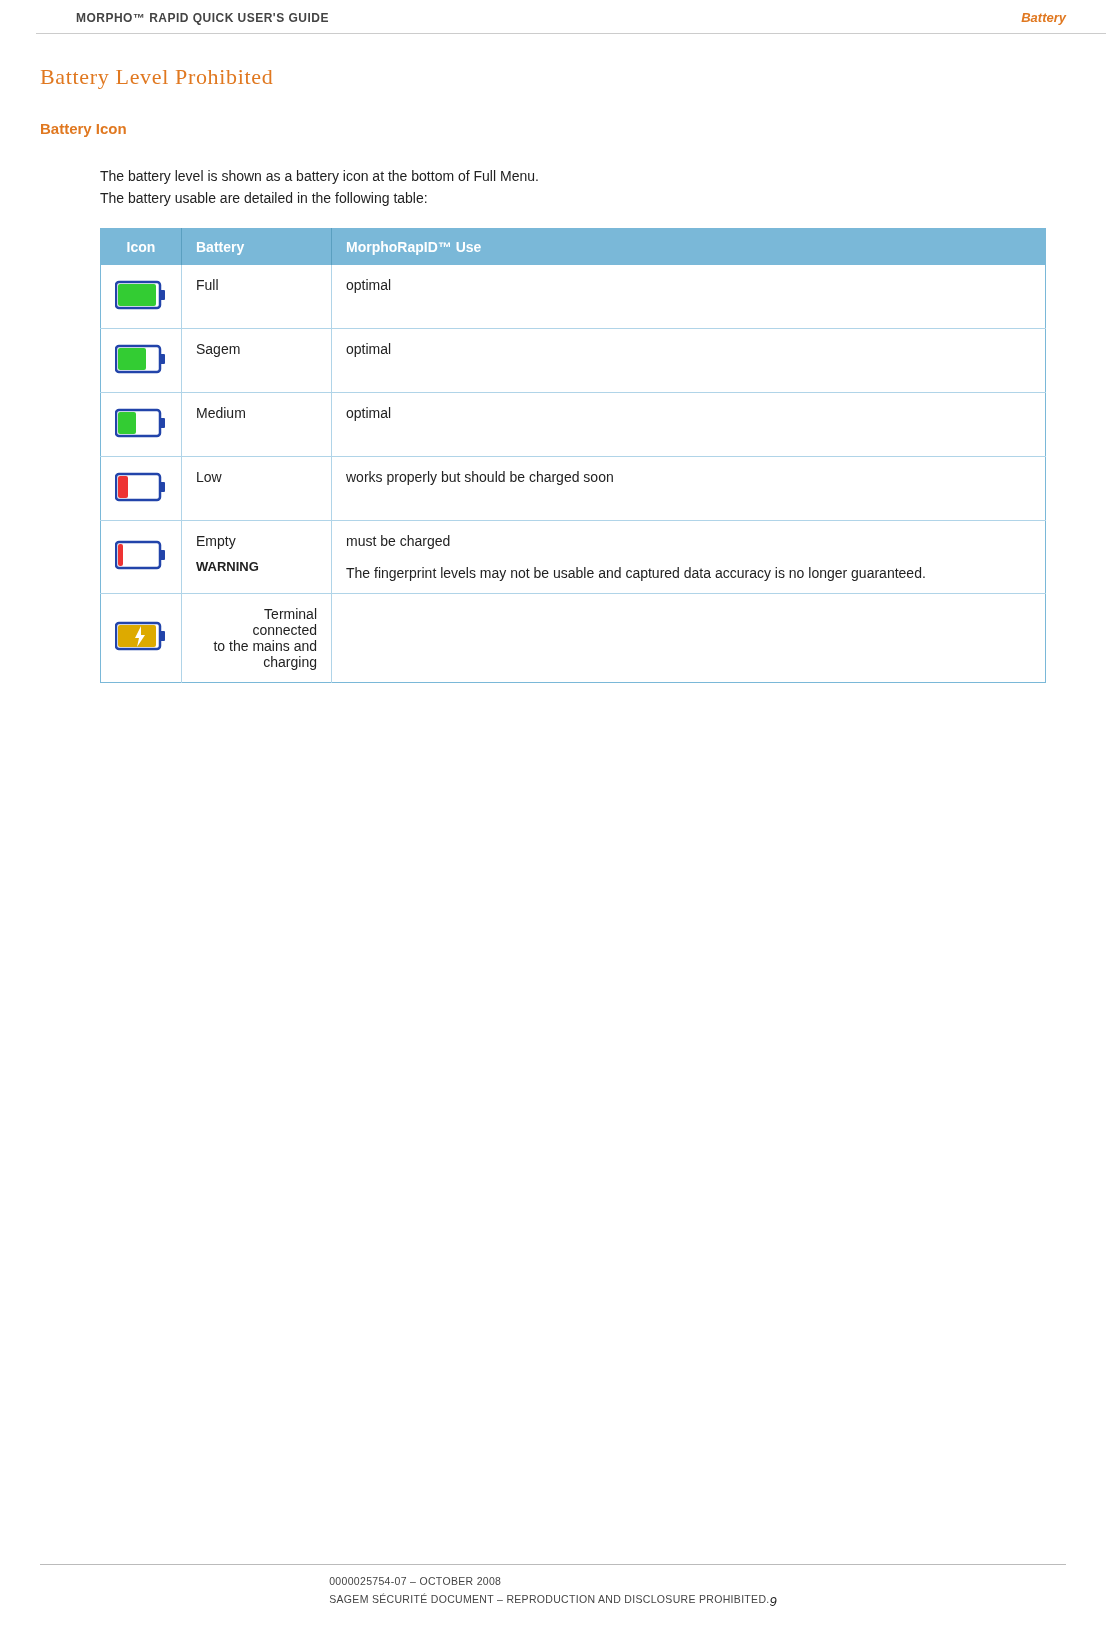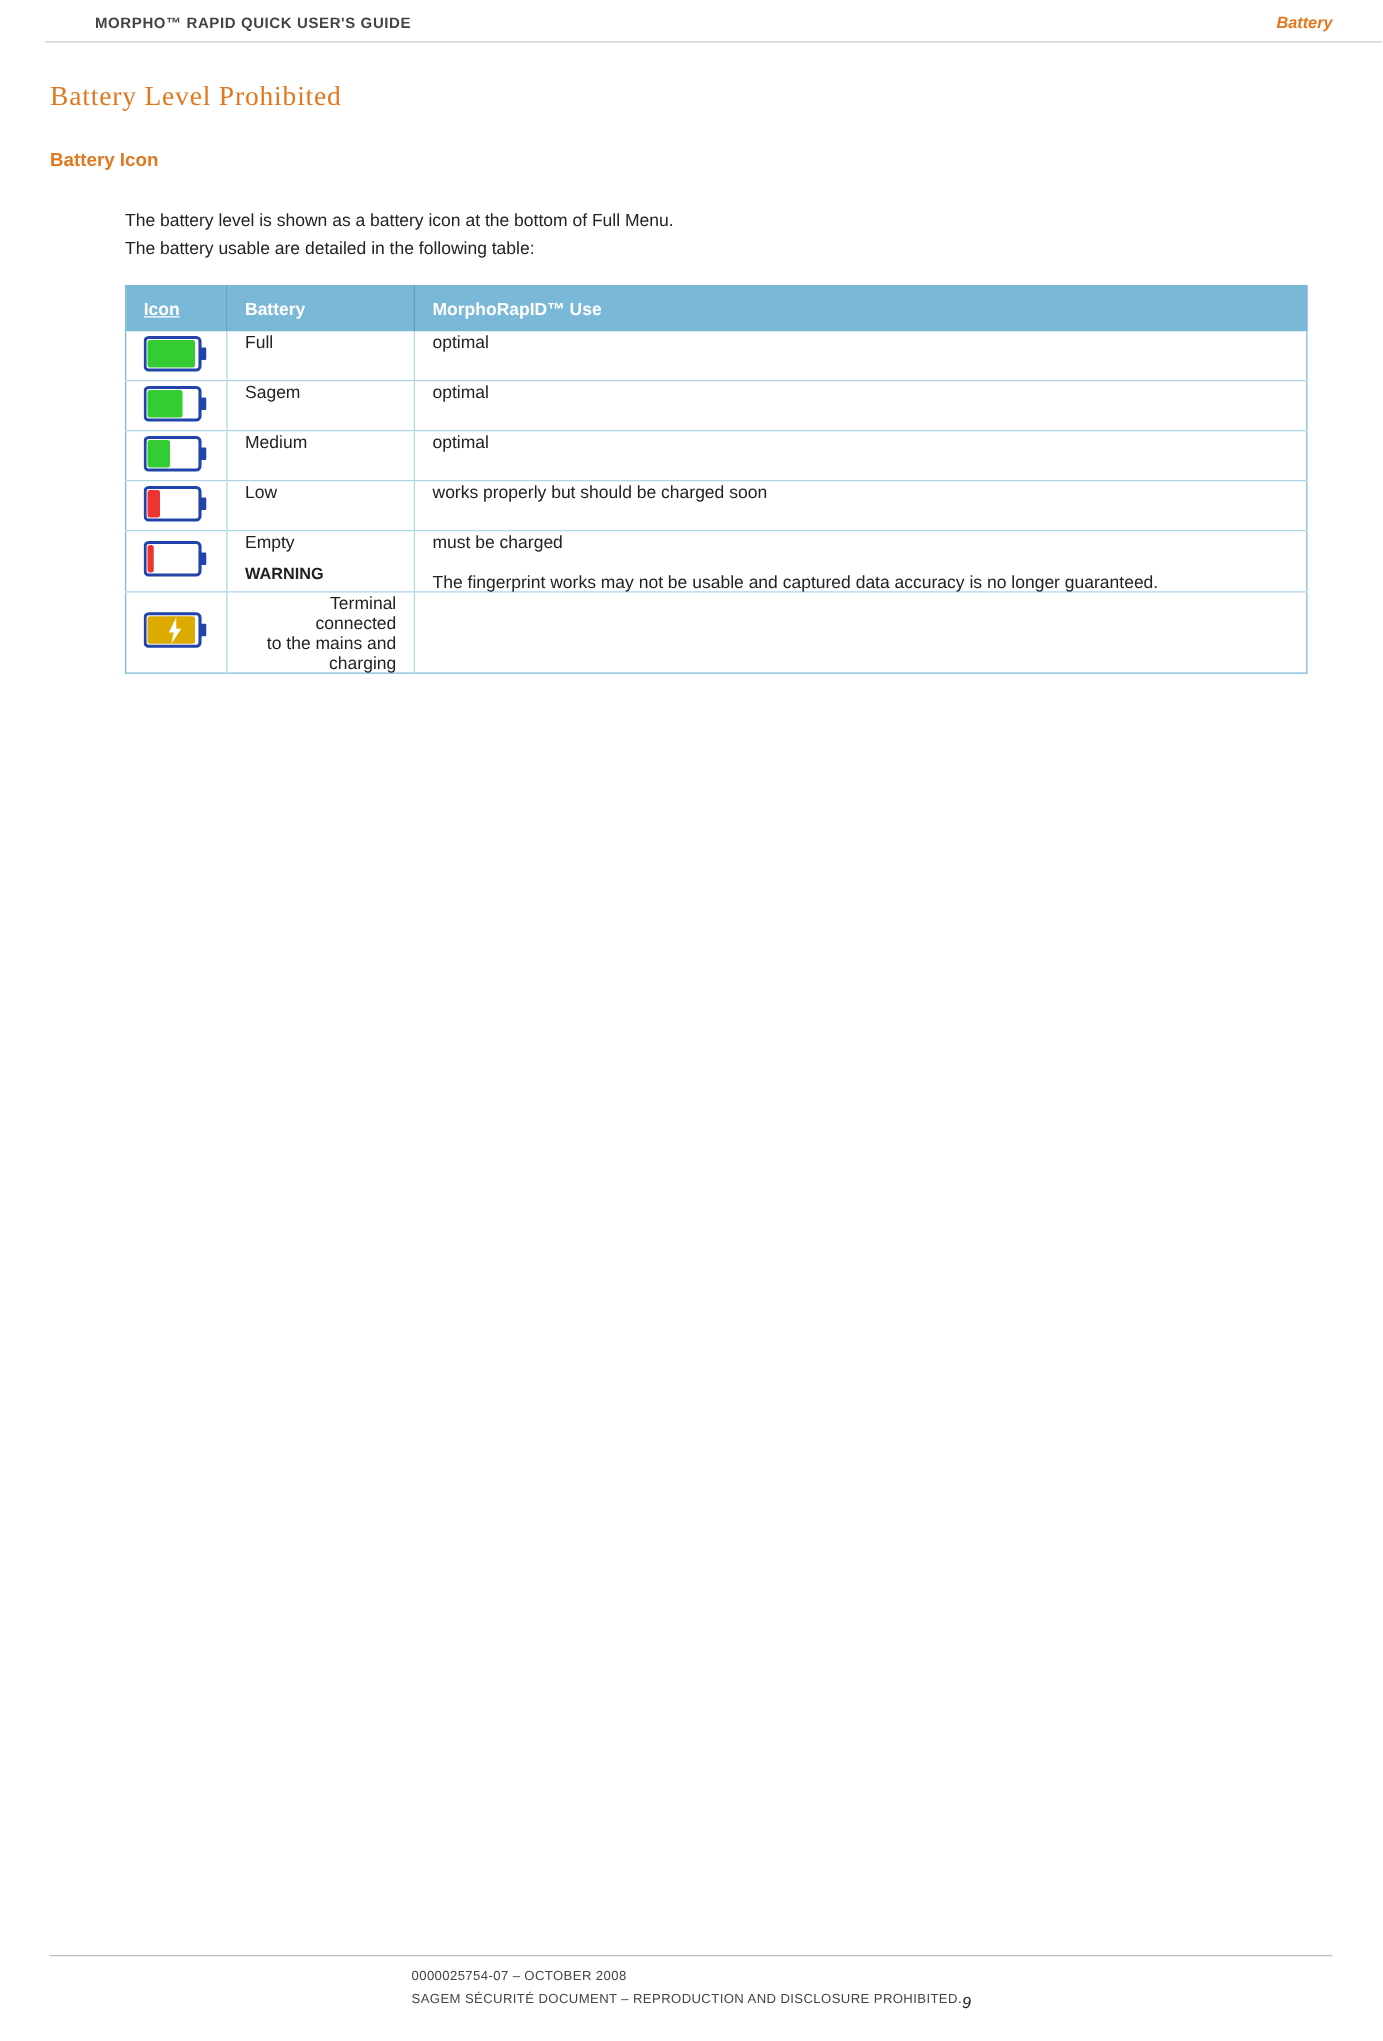--- a/index.html
+++ b/index.html
@@ -90,37 +90,36 @@
       font-size: 14px;
       padding: 10px 14px;
       text-align: left;
       border-right: 1.5px solid #5a9fc0;
     }
     .battery-table thead th:last-child {
       border-right: none;
     }
     .battery-table thead th.icon-col {
       width: 80px;
-      text-align: left;
-      text-decoration: underline;
+      text-align: center;
     }
     .battery-table thead th.battery-col {
       width: 150px;
     }
 
     .battery-table tbody tr {
       border-bottom: 1px solid #b0d4e8;
     }
     .battery-table tbody tr:last-child {
       border-bottom: none;
       text-align: right;
     }
 
     .battery-table tbody td {
-      padding: 0 14px;
+      padding: 12px 14px;
       vertical-align: top;
       font-size: 14px;
       border-right: 1px solid #b0d4e8;
     }
     .battery-table tbody td:last-child {
       border-right: none;
     }
     .battery-table tbody td.icon-cell {
       text-align: center;
       vertical-align: middle;
@@ -227,21 +226,21 @@
           <td><span>Low</span></td>
           <td><span>works properly but should be charged soon</span></td>
         </tr>
         <tr>
           <td class="icon-cell"><svg width="52" height="36" viewBox="0 0 52 36">
               <rect x="1" y="5" width="44" height="26" rx="3" ry="3" fill="none" stroke="#2244aa" stroke-width="2.5"></rect>
               <rect x="45" y="13" width="5" height="10" rx="1" fill="#2244aa"></rect>
               <rect x="3" y="7" width="5" height="22" rx="2" fill="#ee3333"></rect>
             </svg></td>
           <td><span>Empty</span><span class="warning-label">WARNING</span></td>
-          <td><span>must be charged</span><br><br><span>The fingerprint works may not be usable and captured data accuracy is no longer guaranteed.</span></td>
+          <td><span>must be charged</span><br><br><span>The fingerprint levels may not be usable and captured data accuracy is no longer guaranteed.</span></td>
         </tr>
         <tr>
           <td class="icon-cell"><svg width="52" height="36" viewBox="0 0 52 36">
               <rect x="1" y="5" width="44" height="26" rx="3" ry="3" fill="none" stroke="#2244aa" stroke-width="2.5"></rect>
               <rect x="45" y="13" width="5" height="10" rx="1" fill="#2244aa"></rect>
               <rect x="3" y="7" width="38" height="22" rx="2" fill="#ddaa00"></rect>
               <polygon points="26,8 20,20 24,20 22,29 30,17 26,17" fill="#ffffff"></polygon>
             </svg></td>
           <td><span>Terminal connected</span><br><span>to the mains and</span><br><span>charging</span></td>
           <td></td>

